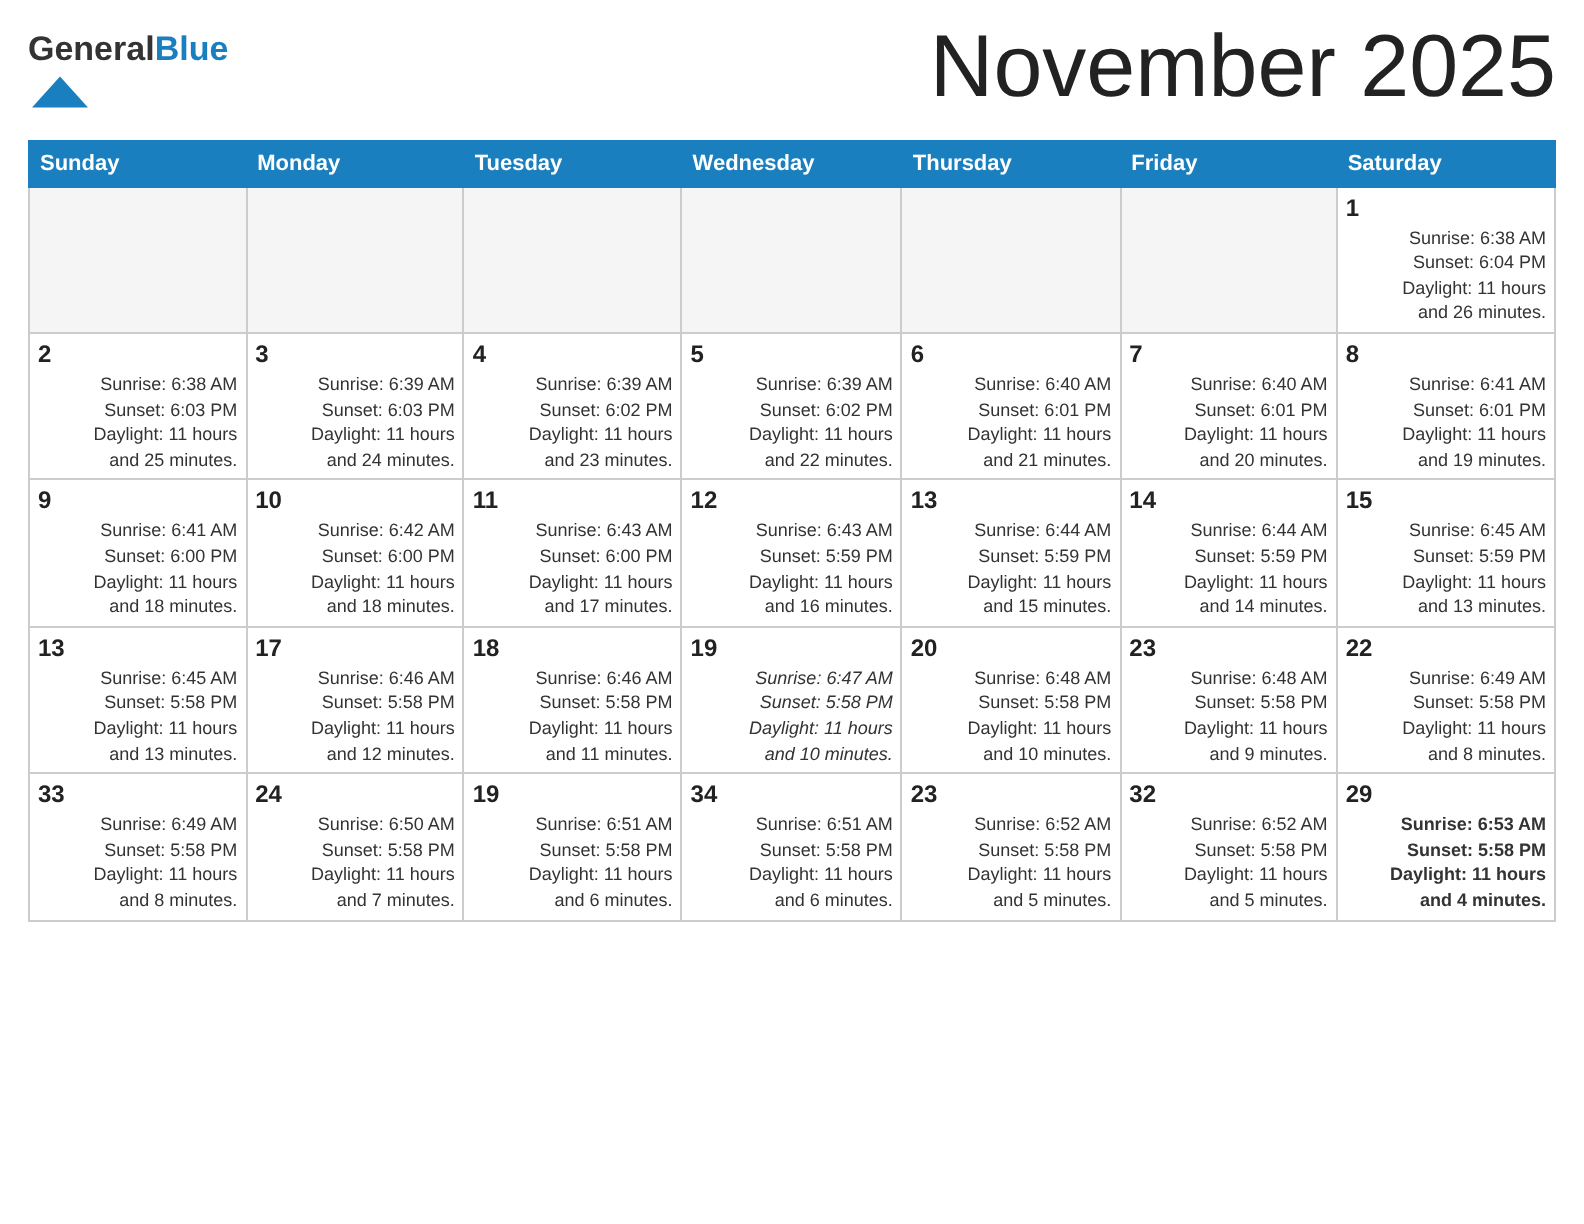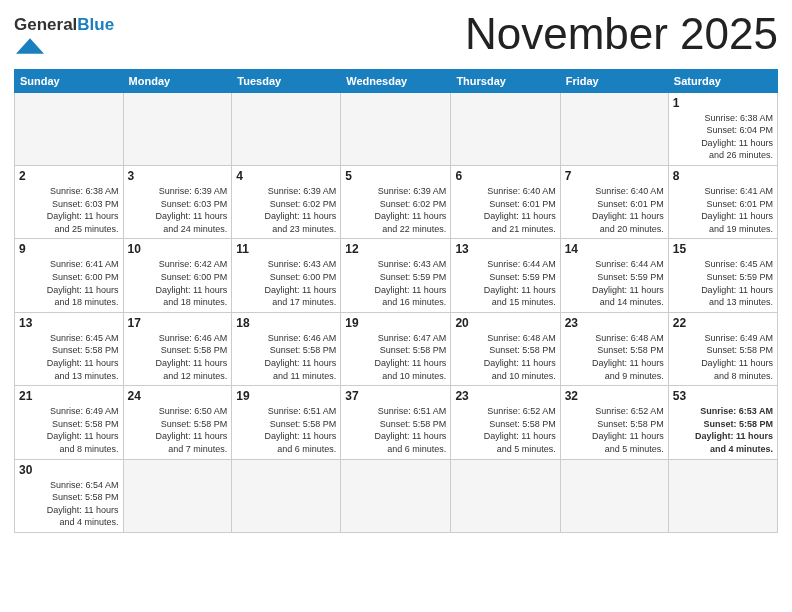--- a/index.html
+++ b/index.html
@@ -257,21 +257,21 @@
           </td>
           <td>
             <span class="day-num">18</span>
             <div class="day-info" style="white-space: pre-line;">Sunrise: 6:46 AM
 Sunset: 5:58 PM
 Daylight: 11 hours
 and 11 minutes.</div>
           </td>
           <td>
             <span class="day-num">19</span>
-            <div class="day-info" style="white-space: pre-line;">Sunrise: 6:47 AM
+            <div class="day-info" style="white-space: pre-line; font-style: italic;">Sunrise: 6:47 AM
 Sunset: 5:58 PM
 Daylight: 11 hours
 and 10 minutes.</div>
           </td>
           <td>
             <span class="day-num">20</span>
             <div class="day-info" style="white-space: pre-line;">Sunrise: 6:48 AM
 Sunset: 5:58 PM
 Daylight: 11 hours
 and 10 minutes.</div>
@@ -286,79 +286,64 @@
           <td>
             <span class="day-num">22</span>
             <div class="day-info" style="white-space: pre-line;">Sunrise: 6:49 AM
 Sunset: 5:58 PM
 Daylight: 11 hours
 and 8 minutes.</div>
           </td>
         </tr>
         <tr>
           <td>
-            <span class="day-num">21</span>
+            <span class="day-num">33</span>
             <div class="day-info" style="white-space: pre-line;">Sunrise: 6:49 AM
 Sunset: 5:58 PM
 Daylight: 11 hours
 and 8 minutes.</div>
           </td>
           <td>
             <span class="day-num">24</span>
             <div class="day-info" style="white-space: pre-line;">Sunrise: 6:50 AM
 Sunset: 5:58 PM
 Daylight: 11 hours
 and 7 minutes.</div>
           </td>
           <td>
             <span class="day-num">19</span>
             <div class="day-info" style="white-space: pre-line;">Sunrise: 6:51 AM
 Sunset: 5:58 PM
 Daylight: 11 hours
 and 6 minutes.</div>
           </td>
           <td>
-            <span class="day-num">37</span>
+            <span class="day-num">34</span>
             <div class="day-info" style="white-space: pre-line;">Sunrise: 6:51 AM
 Sunset: 5:58 PM
 Daylight: 11 hours
 and 6 minutes.</div>
           </td>
           <td>
             <span class="day-num">23</span>
             <div class="day-info" style="white-space: pre-line;">Sunrise: 6:52 AM
 Sunset: 5:58 PM
 Daylight: 11 hours
 and 5 minutes.</div>
           </td>
           <td>
             <span class="day-num">32</span>
             <div class="day-info" style="white-space: pre-line;">Sunrise: 6:52 AM
 Sunset: 5:58 PM
 Daylight: 11 hours
 and 5 minutes.</div>
           </td>
           <td>
-            <span class="day-num">53</span>
+            <span class="day-num">29</span>
             <div class="day-info" style="white-space: pre-line; font-weight: bold;">Sunrise: 6:53 AM
 Sunset: 5:58 PM
 Daylight: 11 hours
 and 4 minutes.</div>
           </td>
-        </tr>
-        <tr class="last-row">
-          <td>
-            <span class="day-num">30</span>
-            <div class="day-info" style="white-space: pre-line;">Sunrise: 6:54 AM
-Sunset: 5:58 PM
-Daylight: 11 hours
-and 4 minutes.</div>
-          </td>
-          <td class="empty"></td>
-          <td class="empty"></td>
-          <td class="empty"></td>
-          <td class="empty"></td>
-          <td class="empty"></td>
-          <td class="empty"></td>
         </tr>
       </tbody>
   </table>
 </div>
 
 </body></html>

